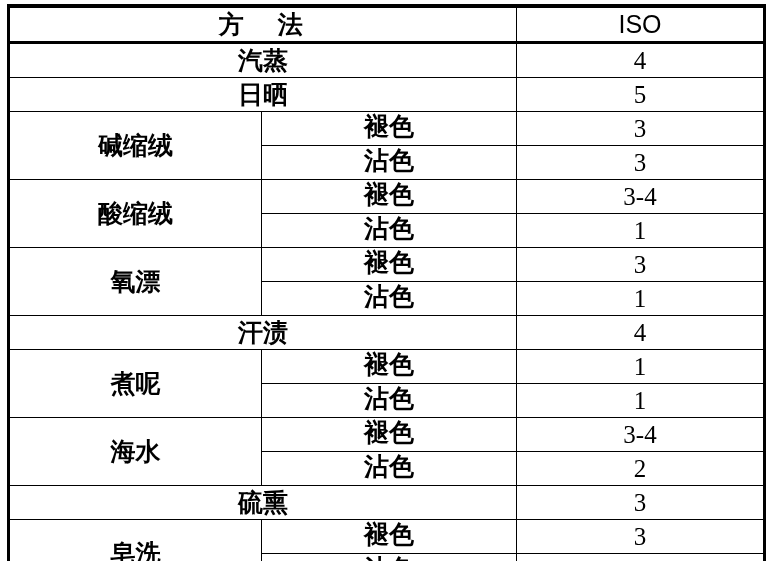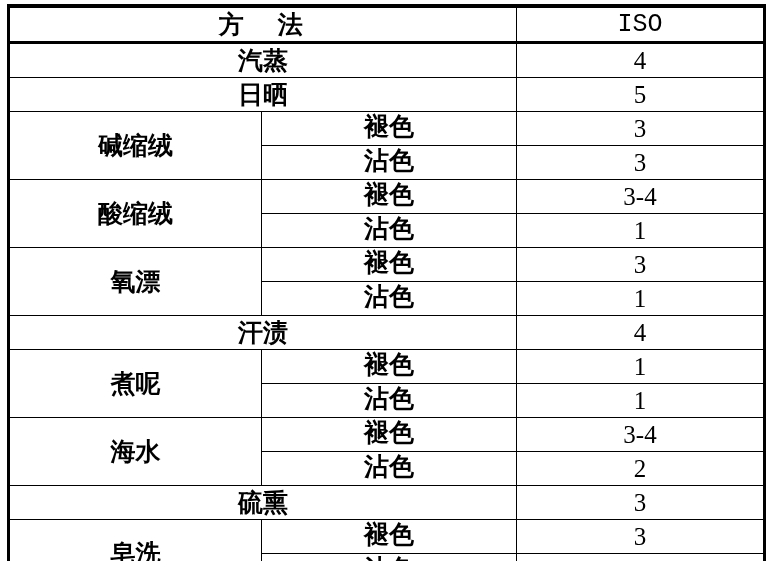--- a/index.html
+++ b/index.html
@@ -50,21 +50,21 @@
     border-right: 3px solid #000;
   }
   td.head {
     font-size: 25px;
     height: 32px;
   }
   td.head-method {
     letter-spacing: 0.18em;
   }
   td.iso-head {
-    font-family: Liberation Mono, monospace;
+    font-family: Liberation Sans, sans-serif;
     font-size: 24px;
   }
   td.method {
     font-size: 27px;
   }
   td.sub {
     font-size: 25px;
     font-family: Liberation Mono, monospace;
   }
   td.val {

